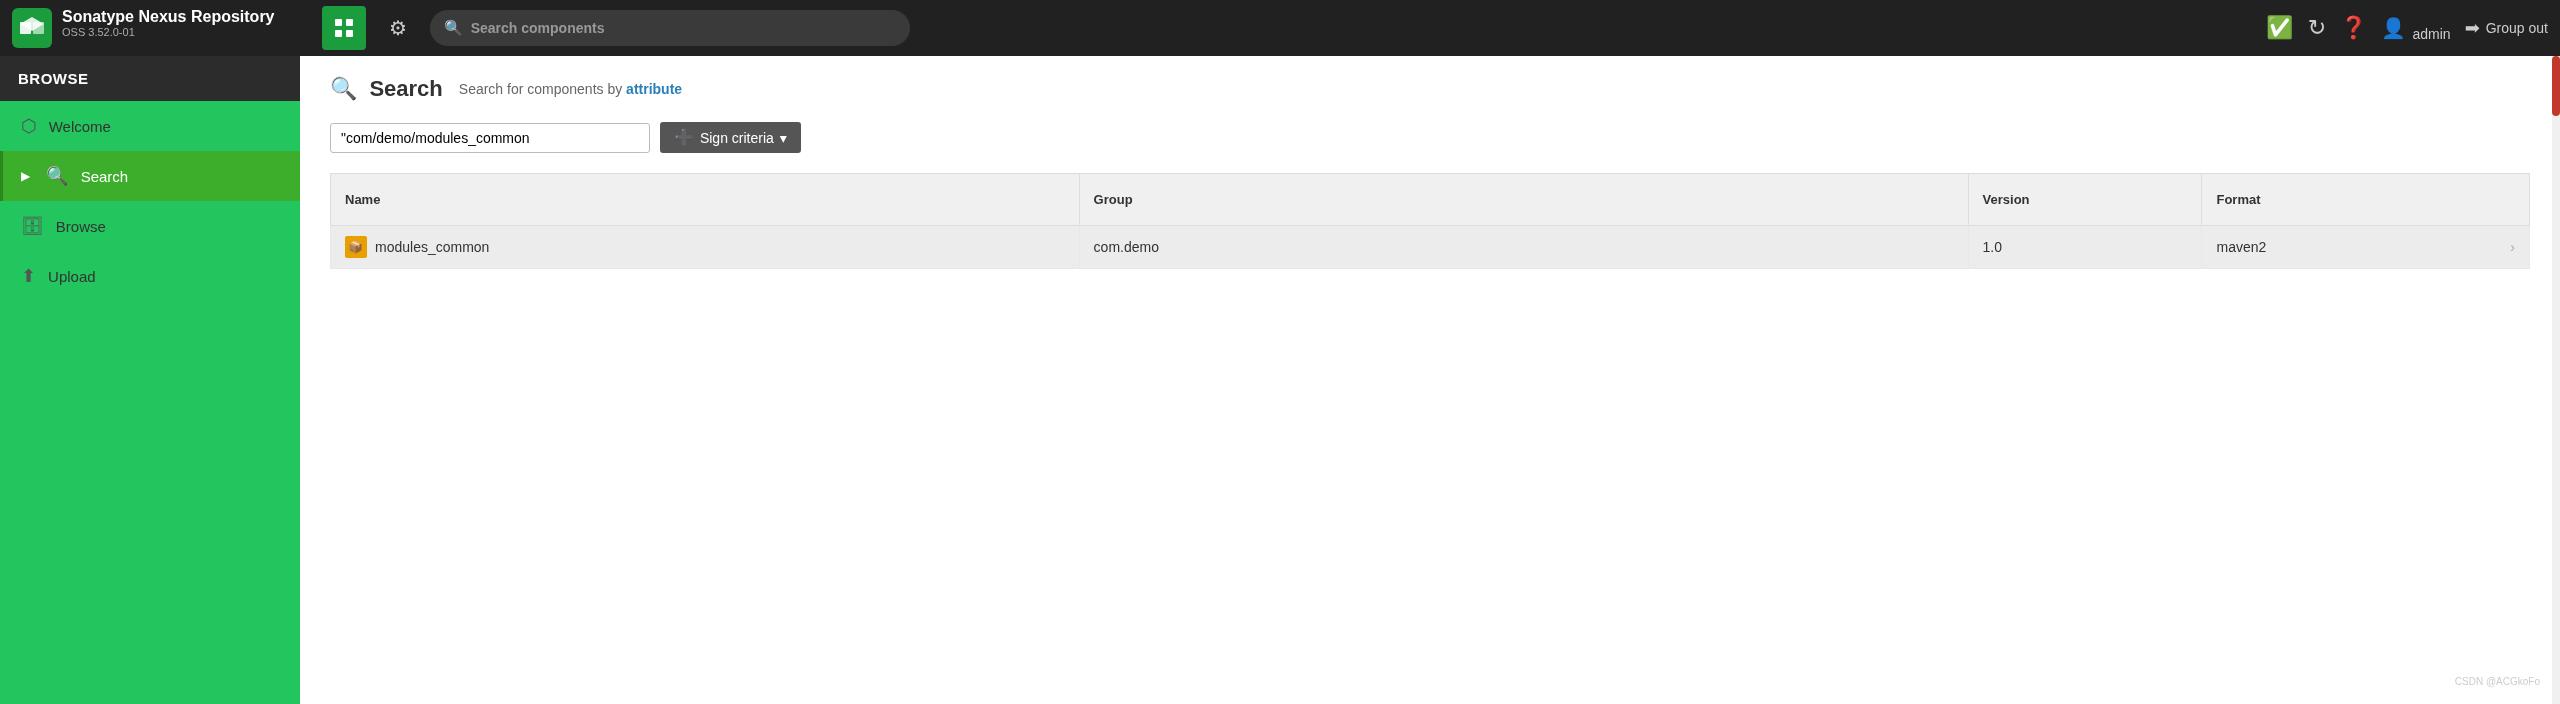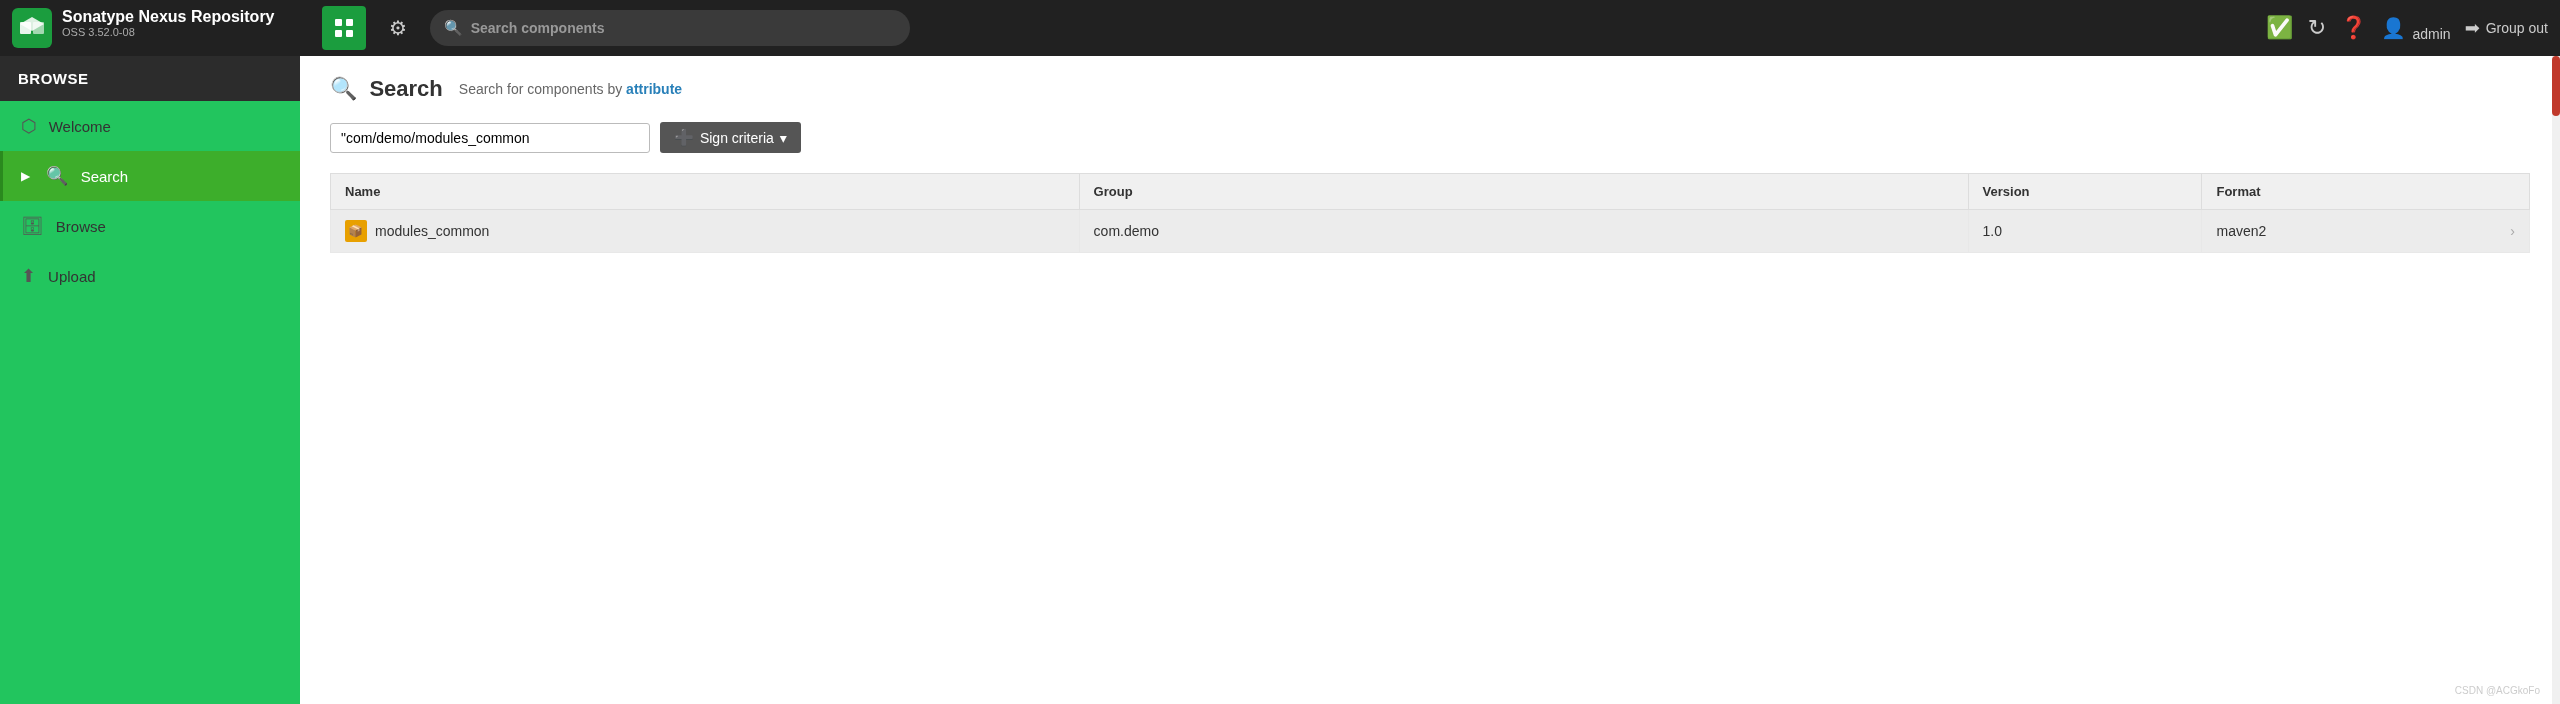--- a/index.html
+++ b/index.html
@@ -232,21 +232,21 @@
 
     
     .results-table {
       width: 100%;
       border-collapse: collapse;
       table-layout: fixed;
     }
     .results-table th {
       background: #f0f0f0;
       border: 1px solid #ddd;
-      padding: 10px 14px;
+      padding: 18px 14px;
       text-align: left;
       font-size: 13px;
       font-weight: 600;
       color: #333;
     }
     .results-table td {
       border: 1px solid #e8e8e8;
       padding: 10px 14px;
       font-size: 14px;
       color: #333;
@@ -273,41 +273,41 @@
       display: inline-flex;
       align-items: center;
       justify-content: center;
       color: #fff;
       font-size: 12px;
       flex-shrink: 0;
     }
 
     .watermark {
       position: absolute;
-      bottom: 8px;
+      bottom: 17px;
       right: 20px;
       font-size: 10px;
       color: #ccc;
     }
   </style>
 </head>
 <body>
 
 <nav class="top-nav">
   <div class="brand-area">
     <div class="brand-logo">
       <svg viewBox="0 0 28 28" fill="none" xmlns="http://www.w3.org/2000/svg">
         <rect x="2" y="8" width="11" height="12" rx="1" fill="white" opacity="0.9"></rect>
         <rect x="15" y="8" width="11" height="12" rx="1" fill="white" opacity="0.6"></rect>
         <polygon points="14,3 26,10 14,17 2,10" fill="white" opacity="0.85"></polygon>
       </svg>
     </div>
     <div class="brand-text">
       <div class="brand-title">Sonatype Nexus Repository</div>
-      <div class="brand-subtitle">OSS 3.52.0-08</div>
+      <div class="brand-subtitle">OSS 3.52.0-01</div>
     </div>
   </div>
 
   <button class="nav-icon-btn">
     <svg width="24" height="24" viewBox="0 0 24 24" fill="white">
         <rect x="3" y="3" width="7" height="7" rx="1"></rect>
         <rect x="14" y="3" width="7" height="7" rx="1"></rect>
         <rect x="3" y="14" width="7" height="7" rx="1"></rect>
         <rect x="14" y="14" width="7" height="7" rx="1"></rect>
       </svg>

